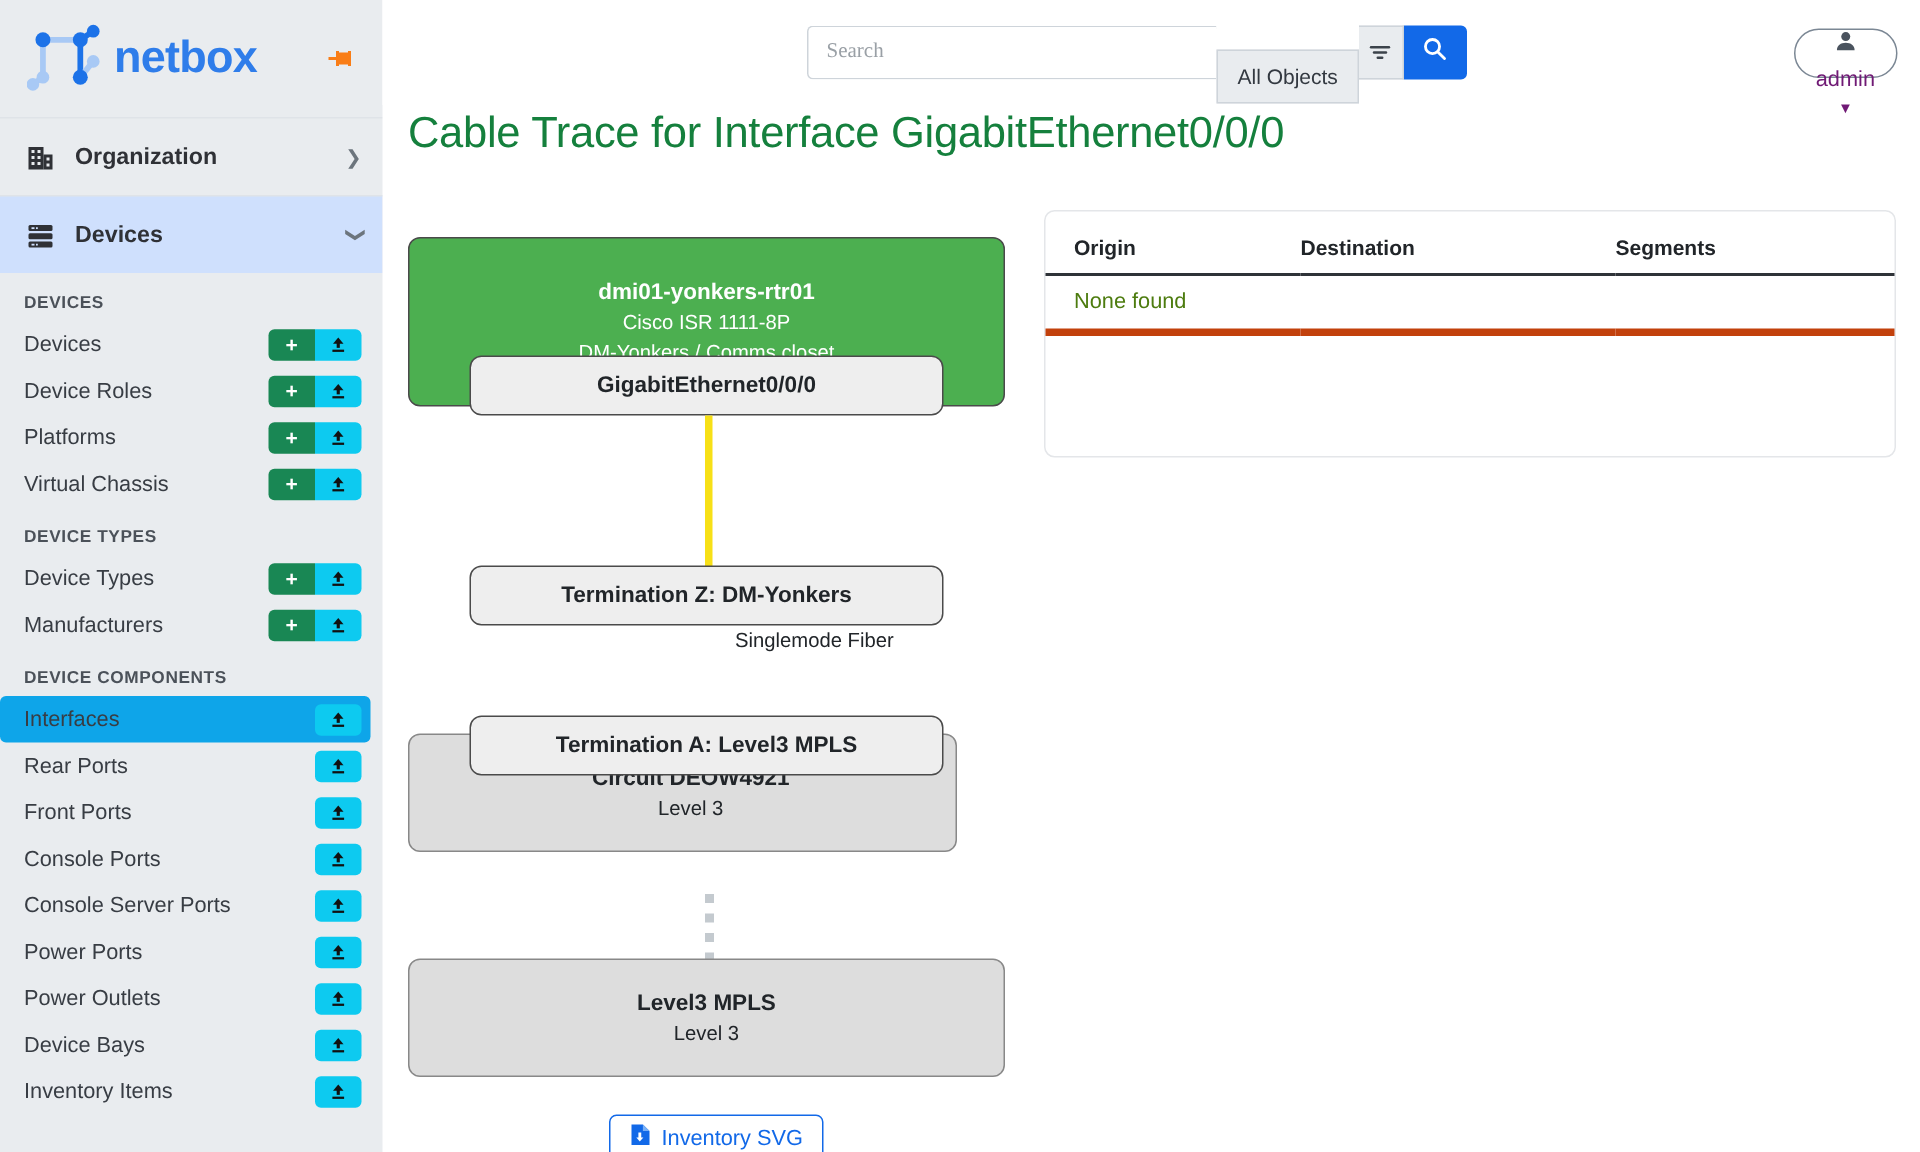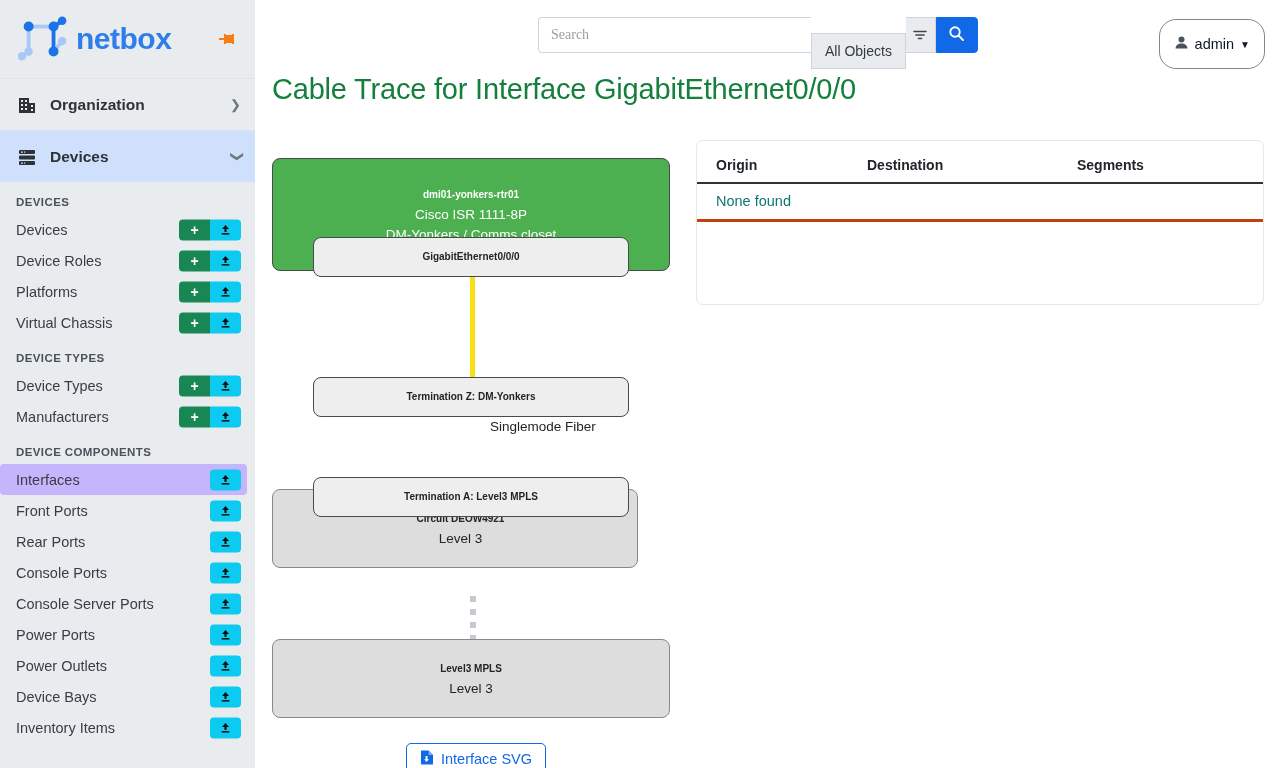--- a/index.html
+++ b/index.html
@@ -54,21 +54,21 @@
     position: relative;
     display: flex; align-items: center;
     height: 31px;
     margin: 0 8px 0 0;
     padding-left: 16px;
     font-size: 14.5px;
     color: #383d44;
     cursor: pointer;
     border-radius: 4px;
   }
-  .nav-item.selected { background: #c4b5fd; }
+  .nav-item.selected { background: #0ea5e9; }
   .nav-item .lbl { white-space: nowrap; }
   .btn-group {
     position: absolute; right: 6px; top: 50%;
     transform: translateY(-50%);
     display: flex; height: 21px;
   }
   .mini-btn {
     width: 31px; height: 21px;
     display: flex; align-items: center; justify-content: center;
     border: none; cursor: pointer; padding: 0;
@@ -117,46 +117,46 @@
   }
   #search-btn {
     height: 36px; width: 42px;
     display: flex; align-items: center; justify-content: center;
     background: #1269e8; border: 1px solid #1269e8;
     border-radius: 0 4px 4px 0;
     cursor: pointer;
   }
   #user-btn {
     position: absolute; right: 15px; top: 19px;
-    height: 50px;
+    height: 33px;
     display: flex; align-items: center; gap: 6px;
     padding: 0 14px;
     border: 1px solid #7b8794; border-radius: 17px;
     background: #fff; cursor: pointer;
-    font-size: 14.5px; color: #0f172a;
+    font-size: 14.5px; color: #701a75; flex-direction: column;
   }
 
   
   #main { position: absolute; left: 255px; top: 70px; width: 1025px; height: 698px; }
   #page-title {
     position: absolute; left: 17px; top: 3px;
     font-size: 29px; font-weight: 400; color: #15803d;
     letter-spacing: -0.2px; white-space: nowrap;
   }
 
   
   #trace { position: absolute; left: 17px; top: 88px; width: 398px; height: 560px; }
   .tbox {
     position: absolute;
     display: flex; flex-direction: column;
     align-items: center; justify-content: center;
     text-align: center;
     border-radius: 8px;
   }
-  .t-title { font-weight: 700; font-size: 10px; line-height: 20px; }
+  .t-title { font-weight: 700; font-size: 15px; line-height: 20px; }
   .t-sub { font-size: 13.5px; line-height: 20px; font-weight: 400; }
 
   .node-device { background: #4caf50; border: 1px solid #4a4a4a; color: #ffffff; }
   .node-term   { background: #eeeeee; border: 1px solid #4a4a4a; color: #212529; }
   .node-circuit{ background: #dddddd; border: 1px solid #888888; color: #212529; }
   .node-provider{background: #dddddd; border: 1px solid #888888; color: #212529; }
 
   .cable-line { position: absolute; background: #f7e017; }
   .dot-col { position: absolute; display: flex; flex-direction: column; gap: 7px; align-items: center; }
   .dot-col i { display: block; width: 6px; height: 6px; background: #c4cacf; }
@@ -184,22 +184,22 @@
     border-radius: 7px;
   }
   #paths-title { padding: 17px 19px 0 19px; font-size: 20px; color: #373c42; font-weight: 400; }
   #paths-table { width: 100%; border-collapse: collapse; margin-top: 14px; }
   #paths-table th {
     text-align: left; font-size: 14px; font-weight: 700; color: #212529;
     padding: 2px 8px 9px 19px; border-bottom: 2px solid #2f3338;
   }
   #paths-table th.c2 { padding-left: 0; }
   #paths-table td {
-    font-size: 14.5px; color: #0f766e;
-    padding: 9px 8px 10px 19px; border-bottom: 3px solid #c2410c;
+    font-size: 14.5px; color: #4d7c0f;
+    padding: 9px 8px 10px 19px; border-bottom: 5px solid #c2410c;
   }
 </style>
 </head>
 <body>
 
 <div id="sidebar">
 
   <div id="brand-row">
     <a id="logo-link" href="#">
       <span>
@@ -354,33 +354,33 @@
           <button class="mini-btn mini-imp solo">
             <svg width="13" height="13" viewBox="0 0 13 13" fill="#111">
               <path d="M6.5 1.5 10 5.6H3z"></path>
               <rect x="5.45" y="5" width="2.1" height="3.4"></rect>
               <rect x="2.6" y="9.6" width="7.8" height="1.5"></rect>
             </svg>
           </button>
         </div>
       </div>
       <div class="nav-item">
+        <span class="lbl">Rear Ports</span>
+        <div class="btn-group">
+          <button class="mini-btn mini-imp solo">
+            <svg width="13" height="13" viewBox="0 0 13 13" fill="#111">
+              <path d="M6.5 1.5 10 5.6H3z"></path>
+              <rect x="5.45" y="5" width="2.1" height="3.4"></rect>
+              <rect x="2.6" y="9.6" width="7.8" height="1.5"></rect>
+            </svg>
+          </button>
+        </div>
+      </div>
+      <div class="nav-item">
         <span class="lbl">Front Ports</span>
-        <div class="btn-group">
-          <button class="mini-btn mini-imp solo">
-            <svg width="13" height="13" viewBox="0 0 13 13" fill="#111">
-              <path d="M6.5 1.5 10 5.6H3z"></path>
-              <rect x="5.45" y="5" width="2.1" height="3.4"></rect>
-              <rect x="2.6" y="9.6" width="7.8" height="1.5"></rect>
-            </svg>
-          </button>
-        </div>
-      </div>
-      <div class="nav-item">
-        <span class="lbl">Rear Ports</span>
         <div class="btn-group">
           <button class="mini-btn mini-imp solo">
             <svg width="13" height="13" viewBox="0 0 13 13" fill="#111">
               <path d="M6.5 1.5 10 5.6H3z"></path>
               <rect x="5.45" y="5" width="2.1" height="3.4"></rect>
               <rect x="2.6" y="9.6" width="7.8" height="1.5"></rect>
             </svg>
           </button>
         </div>
       </div>
@@ -545,21 +545,21 @@
 
     <button id="dl-btn">
       <span>
         <svg width="14" height="15" viewBox="0 0 14 15" fill="#1269e8">
           <path d="M1 0.6h7.6L13 5v9.4H1z"></path>
           <path d="M8.6 0.6 13 5H8.6z" fill="#7ab0f5"></path>
           <rect x="5.6" y="6" width="1.9" height="4" fill="#ffffff"></rect>
           <path d="M4.2 9.3h4.7L6.55 12z" fill="#ffffff"></path>
         </svg>
       </span>
-      <span>Interface SVG</span>
+      <span>Inventory SVG</span>
     </button>
 
   </div>
 
   <div id="paths-card">
     <table id="paths-table">
       <thead>
         <tr>
           <th style="width:170px;">Origin</th>
           <th class="c2" style="width:210px;">Destination</th>

